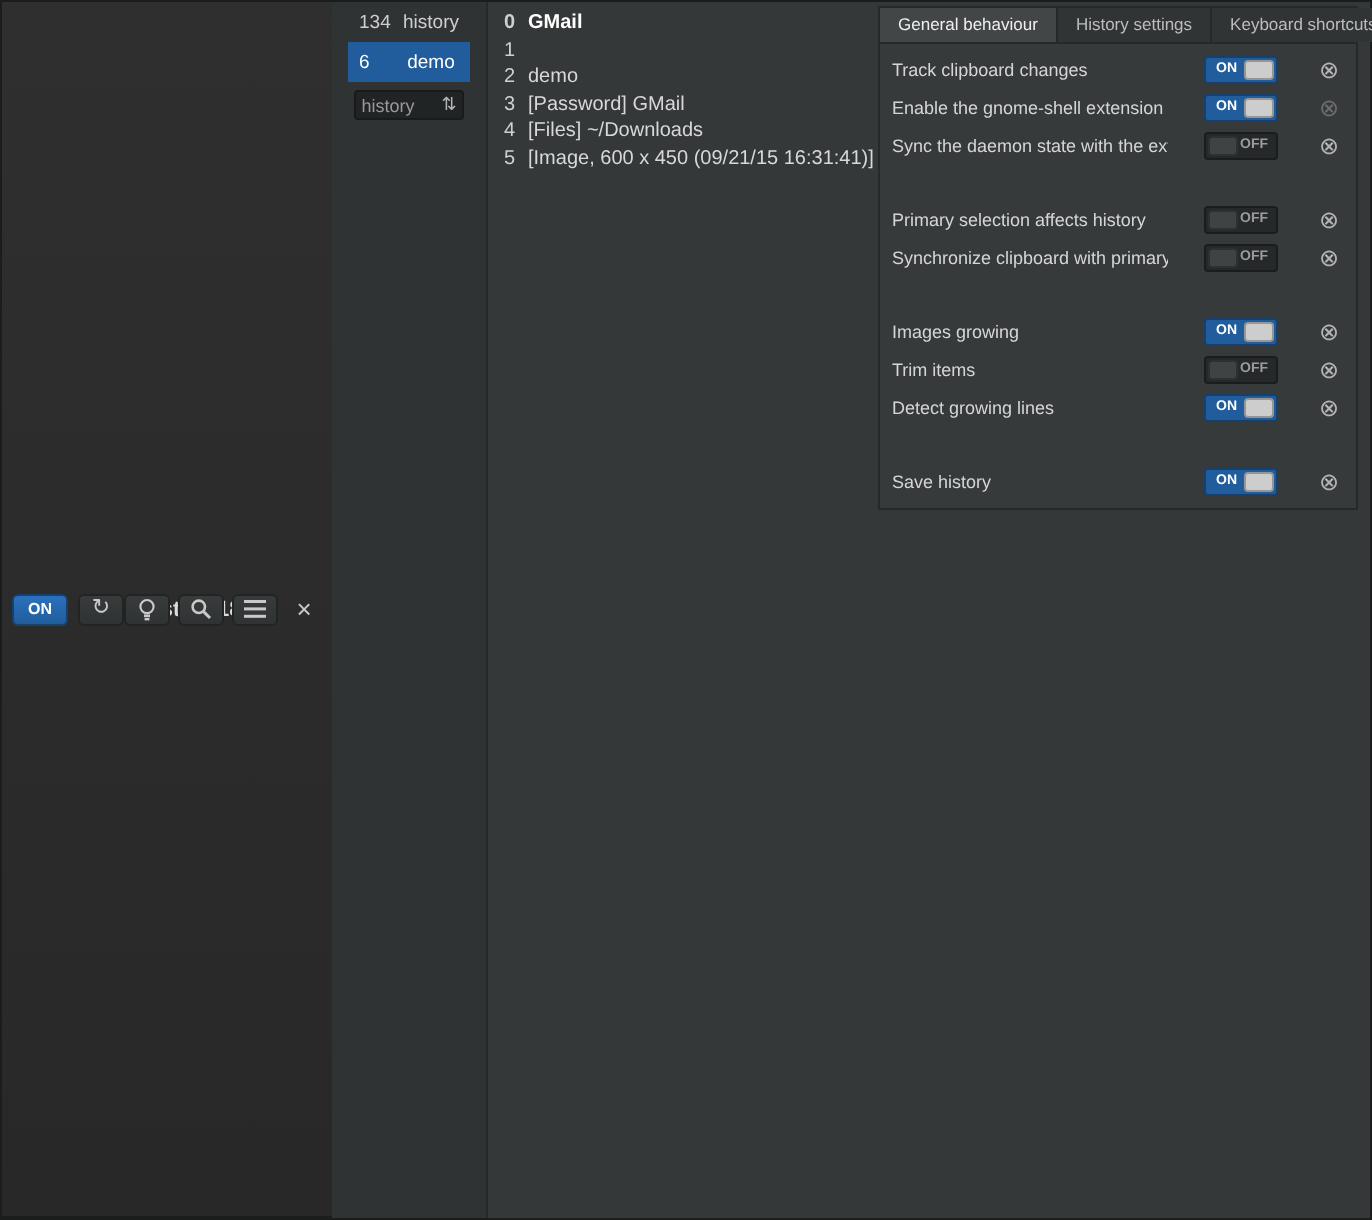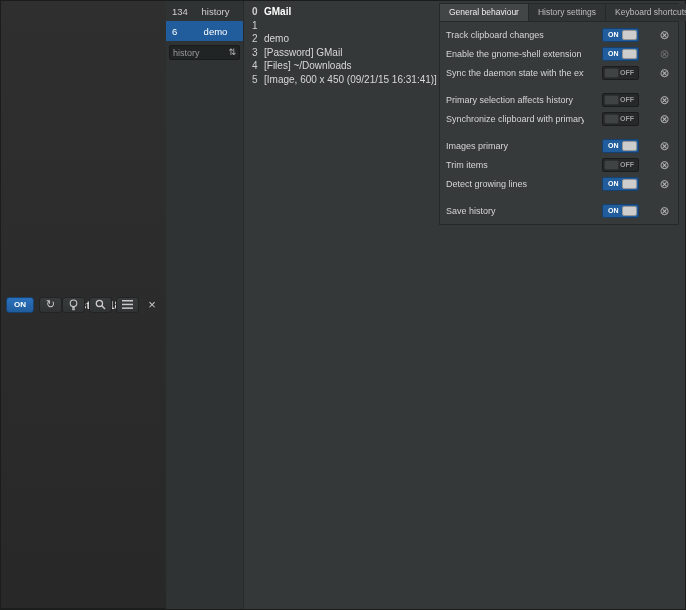--- a/index.html
+++ b/index.html
@@ -60,21 +60,21 @@
   .hb-icon { display: flex; align-items: center; justify-content: center; }
 
   
   .app-body { flex: 1; display: flex; position: relative; min-height: 0; }
 
   
   .sidebar {
     width: 78px; flex: 0 0 78px;
     background: #2f3333;
     border-right: 1px solid #262929;
-    display: flex; flex-direction: column;
+    display: flex; flex-direction: column; align-items: center;
   }
   .sb-row {
     height: 20px;
     display: flex; align-items: center;
     font-size: 9.5px; color: #cfcfcf;
     padding: 0 6px;
     cursor: default;
   }
   .sb-row.selected { background: #215d9c; color: #ffffff; }
   .sb-count { width: 22px; }
@@ -116,21 +116,21 @@
   }
   .tab {
     font-size: 8.5px; color: #bdbdbd;
     padding: 3px 9px 4px;
     background: #313434;
     border-right: 1px solid #262929;
     cursor: default; white-space: nowrap;
   }
   .tab.active { background: #424646; color: #efefef; }
   .rows { padding: 3px 0 4px; }
-  .group + .group { margin-top: 8px; }
+  .group + .group { margin-top: 18px; }
   .row {
     height: 19px;
     display: flex; align-items: center;
     padding: 0 6px; gap: 18px;
   }
   .row-label { flex: 1; font-size: 9px; color: #d6d6d6; white-space: nowrap; overflow: hidden; }
   .switch {
     width: 37px; height: 14px; flex: 0 0 37px;
     border-radius: 2px;
     display: flex; align-items: center; justify-content: space-between;
@@ -290,21 +290,21 @@
                 <span class="row-label">Synchronize clipboard with primary selection</span>
                 <div class="switch off">
                   <span class="sw-knob"></span>
                   <span class="sw-text">OFF</span>
                 </div>
                 <button class="reset">⊗</button>
               </div>
             </div>
             <div class="group">
               <div class="row">
-                <span class="row-label">Images primary</span>
+                <span class="row-label">Images growing</span>
                 <div class="switch on">
                   <span class="sw-text">ON</span>
                   <span class="sw-knob"></span>
                 </div>
                 <button class="reset">⊗</button>
               </div>
               <div class="row">
                 <span class="row-label">Trim items</span>
                 <div class="switch off">
                   <span class="sw-knob"></span>

